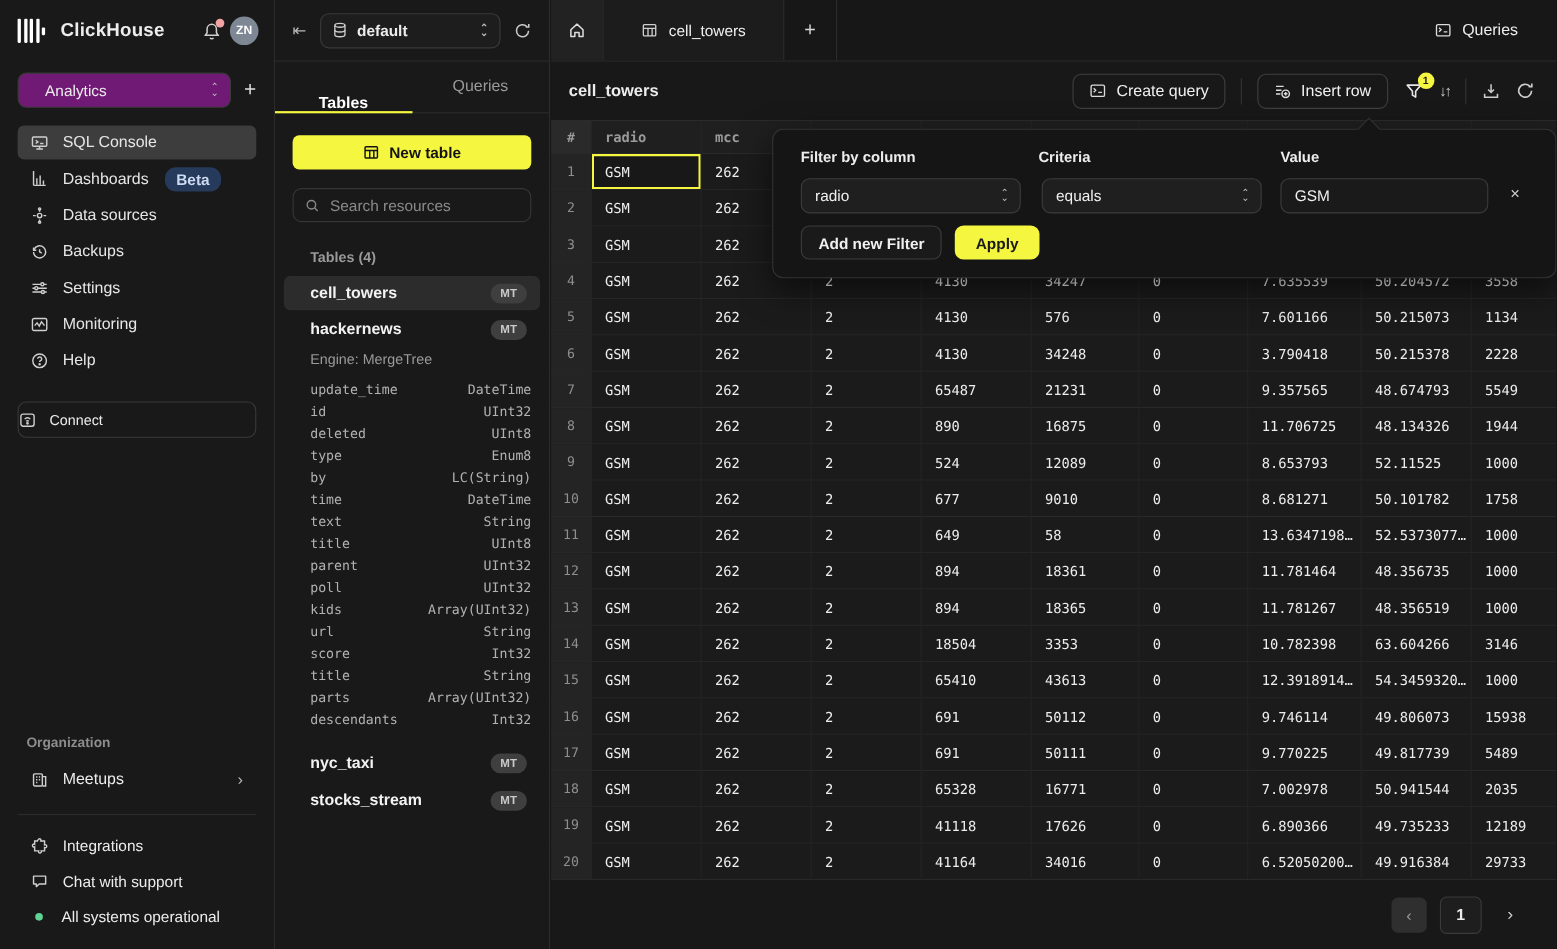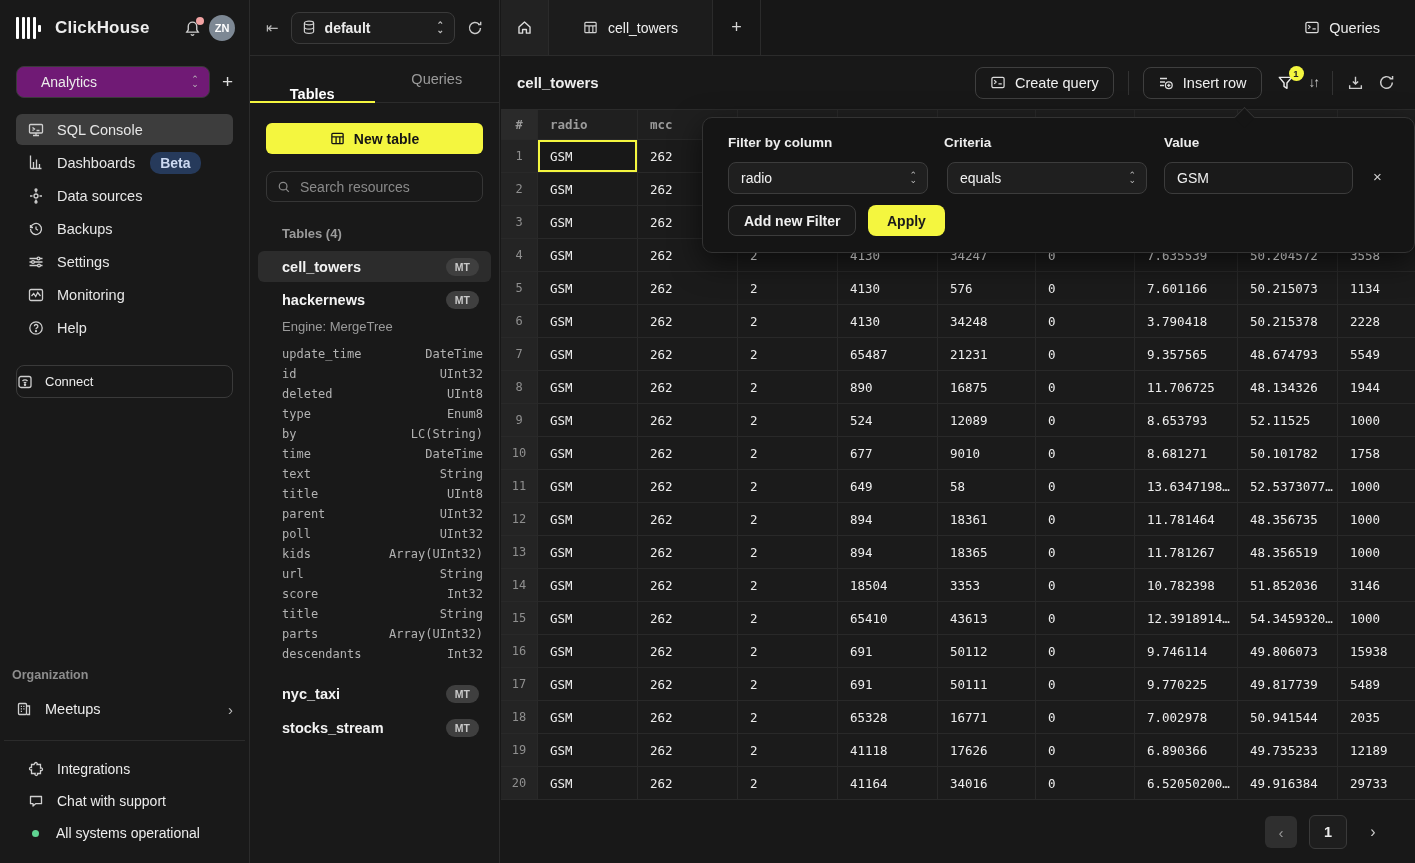--- a/index.html
+++ b/index.html
@@ -37,21 +37,21 @@
   .nav-item { height:31px; border-radius:6px; display:flex; align-items:center; gap:13px; padding:0 12px;
               color:#e6e6e6; font-size:14.5px; }
   .nav-item .ico { color:#cfcfcf; }
   .nav-item.active { background:#3d3d3d; }
   .badge-beta { margin-left:2px; background:#263a5b; color:#ccd9f2; font-size:14px; font-weight:600;
                 padding:3px 10px; border-radius:10px; }
 
   .connect { margin:22px 16px 0 16px; height:33px; border:1px solid #3a3a3a; border-radius:8px;
              display:flex; align-items:center; gap:12px; padding:0 0; font-size:13px; }
 
-  .org { margin-top:auto; padding:0 4px; }
+  .org { margin-top:auto; padding:0 16px; }
   .org-title { color:#8d8d8d; font-size:12.5px; font-weight:600; margin:0 0 12px 8px; }
   .org-item { height:30px; display:flex; align-items:center; gap:13px; padding:0 12px; font-size:14.5px; }
   .org-item .spacer { flex:1; }
   .chev { color:#bdbdbd; font-size:15px; }
   .sb-div { height:1px; background:#2b2b2b; margin:16px 0 14px 0; }
   .sb-foot { padding:0 16px 16px 16px; display:flex; flex-direction:column; gap:4px; }
   .foot-item { height:28px; display:flex; align-items:center; gap:13px; padding:0 12px; font-size:14px; }
   .foot-item .ico { color:#cfcfcf; }
   .gdot { width:7px; height:7px; border-radius:50%; margin:0 4px; }
 
@@ -732,21 +732,21 @@
           </div>
           <div class="trow">
             <div class="tc">14</div>
             <div class="tc">GSM</div>
             <div class="tc">262</div>
             <div class="tc">2</div>
             <div class="tc">18504</div>
             <div class="tc">3353</div>
             <div class="tc">0</div>
             <div class="tc">10.782398</div>
-            <div class="tc">51.852036</div>
+            <div class="tc">63.604266</div>
             <div class="tc">3146</div>
           </div>
           <div class="trow">
             <div class="tc">15</div>
             <div class="tc">GSM</div>
             <div class="tc">262</div>
             <div class="tc">2</div>
             <div class="tc">65410</div>
             <div class="tc">43613</div>
             <div class="tc">0</div>

